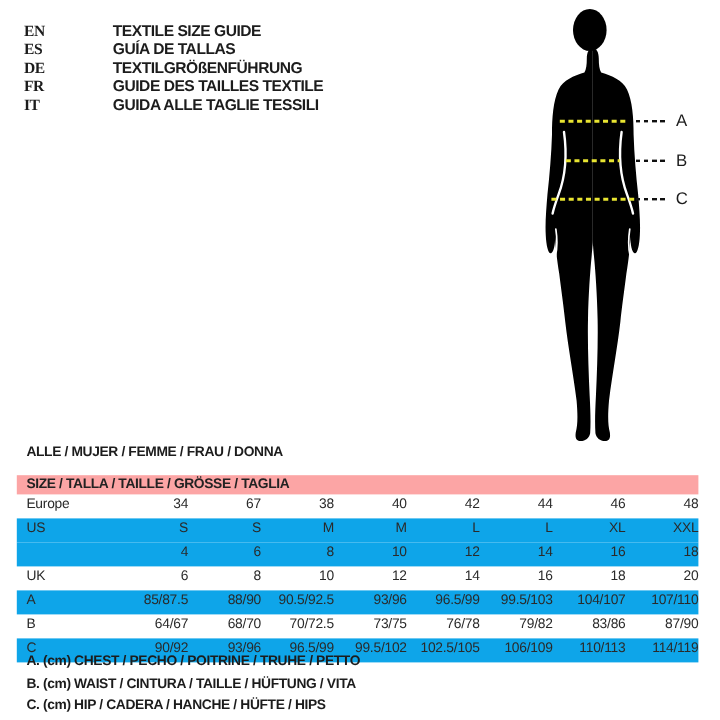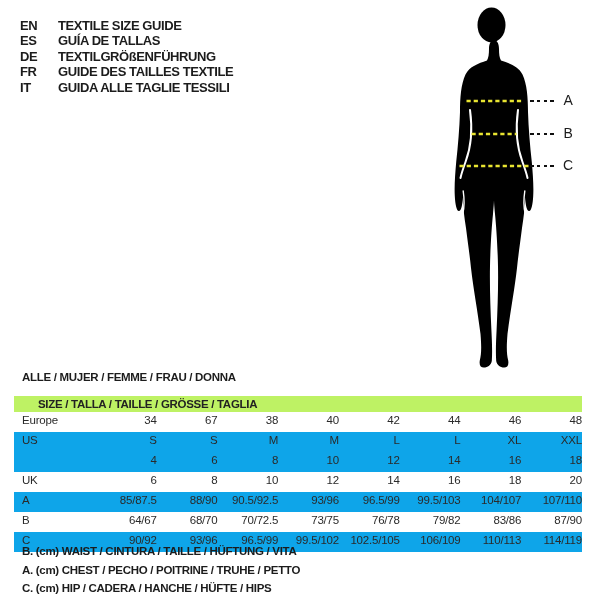--- a/index.html
+++ b/index.html
@@ -9,40 +9,40 @@
     background:#ffffff;
     font-family:"Liberation Sans","DejaVu Sans",sans-serif;
     color:#1c1c1c;
     overflow:hidden;
   }
 
   
   .langs { position:absolute; left:20px; top:18px; }
   .lang-row { display:flex; height:15.4px; line-height:15.4px;
               font-size:13px; font-weight:bold; letter-spacing:-0.4px; }
-  .lang-code { width:38px; }
-  .lang-label { white-space:nowrap; }
+  .lang-code { width:38px;font-family:Liberation Serif, serif; }
+  .lang-label { white-space:nowrap;margin-left:36px; }
 
   
   .figure { position:absolute; left:450px; top:4px; width:96px; height:364px; }
   .figure svg { display:block; width:96px; height:364px; }
 
   .measure { position:absolute; }
   .m-connector { position:absolute; height:2px; width:26px; left:530px;
     background:repeating-linear-gradient(90deg,#101010 0 3.5px,transparent 3.5px 6.8px); }
   .m-label { position:absolute; left:560px; width:16px; height:15px;
     line-height:15px; font-size:14px; text-align:center; letter-spacing:-0.2px; }
 
   
   .woman-title { position:absolute; left:22px; top:371px; font-size:11.5px;
     font-weight:bold; letter-spacing:-0.3px; white-space:nowrap; }
 
   .size-table { position:absolute; left:14px; top:396px; width:568px; font-size:11.5px; }
-  .thead { height:16px; line-height:16px; background:#bef264; font-weight:bold;
-    padding-left:24px; letter-spacing:-0.3px; color:#222; }
+  .thead { height:16px; line-height:16px; background:#fca5a5; font-weight:bold;
+    padding-left:8px; letter-spacing:-0.3px; color:#222; }
   .trow { display:grid; grid-template-columns:82px repeat(8,1fr);
     height:20px; line-height:17px; letter-spacing:-0.2px; color:#2a2a2a; }
   .trow.shaded { background:#0ea5e9; }
   .trow .lbl { padding-left:8px; text-align:left; }
   .trow .cell { text-align:right; }
 
   
   .legend { position:absolute; left:22px; top:542px; }
   .legend-line { height:18.7px; line-height:18.7px; font-size:11.5px;
     font-weight:bold; letter-spacing:-0.3px; white-space:nowrap; }
@@ -198,16 +198,16 @@
         <span class="cell">99.5/102</span>
         <span class="cell">102.5/105</span>
         <span class="cell">106/109</span>
         <span class="cell">110/113</span>
         <span class="cell">114/119</span>
       </div>
     </div>
 </div>
 
 <div class="legend">
+    <div class="legend-line">A. (cm) CHEST / PECHO / POITRINE / TRUHE / PETTO</div>
     <div class="legend-line">B. (cm) WAIST / CINTURA / TAILLE / HÜFTUNG / VITA</div>
-    <div class="legend-line">A. (cm) CHEST / PECHO / POITRINE / TRUHE / PETTO</div>
     <div class="legend-line">C. (cm) HIP / CADERA / HANCHE / HÜFTE / HIPS</div>
   </div>
 
 </body></html>

